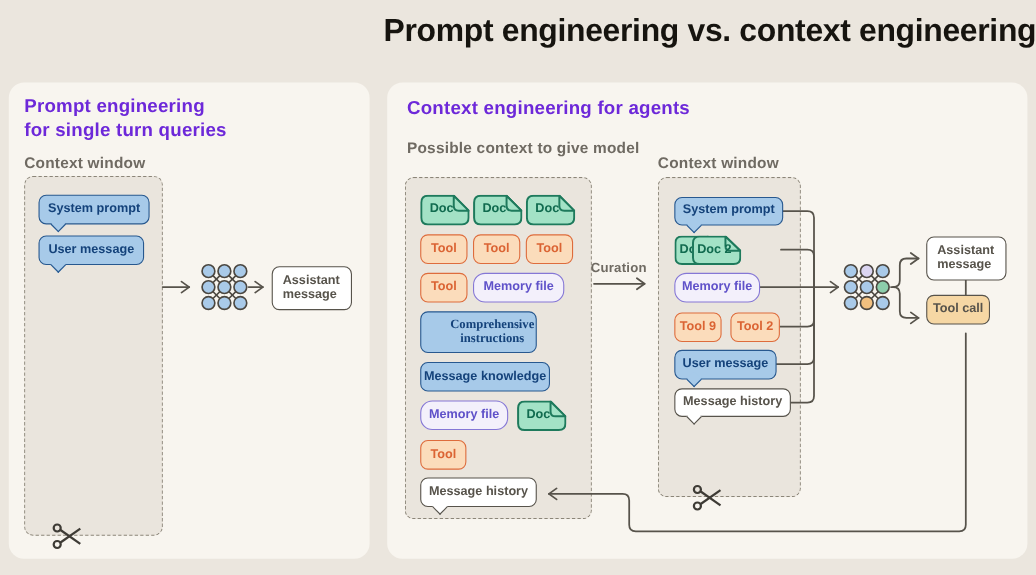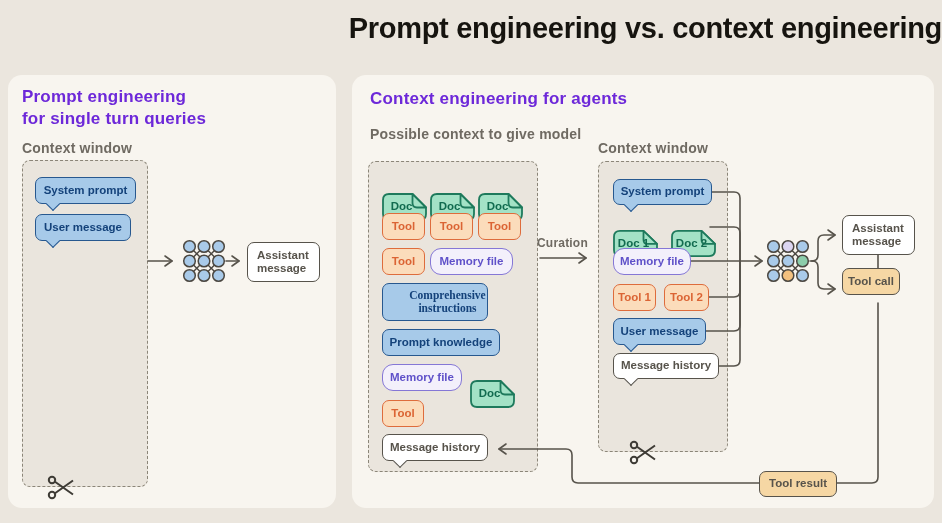--- a/index.html
+++ b/index.html
@@ -24,21 +24,21 @@
   .c-blue   { background:#A7CAE9; border-color:#27588F; color:#14427A; }
   .c-orange { background:#FBDCBB; border-color:#DE6C3C; color:#DB6434; }
   .c-lav    { background:#F3F0FB; border-color:#8577D6; color:#5F51C9;border-radius:11px; }
   .c-white  { background:#FFFFFF; border-color:#57534B; color:#57534B; }
   .c-tan    { background:#F6D7A4; border-color:#57534B; color:#57534B; }
   .bubble::after { content:""; position:absolute; left:12px; bottom:-6px;
           width:9px; height:9px; transform:rotate(45deg); background:inherit;
           border-right:inherit; border-bottom:inherit; }
   .two-line { justify-content:flex-start; text-align:center; padding-left:25px;font-family:Liberation Serif, serif; }
   .out-box  { justify-content:flex-start; text-align:left; padding-left:9px; }
-  .doc { border:none; background:transparent; border-radius:0;margin-top:16px; }
+  .doc { border:none; background:transparent; border-radius:0; }
   .doc .shape { position:absolute; left:0; top:0; width:100%; height:100%; }
   .doc span { position:relative; z-index:1; padding-right:6px; color:#116B4F; }
 </style>
 </head>
 <body>
 
 <div class="page">
 
   <svg width="0" height="0" style="position:absolute" aria-hidden="true">
     <defs>
@@ -194,47 +194,46 @@
         <use href="#doc-shape"></use>
       </svg>
       <span>Doc</span>
     </div>
   <div class="chip c-orange" style="left:382px;top:213px;width:43px;height:27px">Tool</div>
   <div class="chip c-orange" style="left:430px;top:213px;width:43px;height:27px">Tool</div>
   <div class="chip c-orange" style="left:478px;top:213px;width:43px;height:27px">Tool</div>
   <div class="chip c-orange" style="left:382px;top:248px;width:43px;height:27px">Tool</div>
   <div class="chip c-lav" style="left:430px;top:248px;width:83px;height:27px">Memory file</div>
   <div class="chip c-blue two-line" style="left:382px;top:283px;width:106px;height:38px">Comprehensive instructions</div>
-  <div class="chip c-blue" style="left:382px;top:329px;width:118px;height:27px">Prompt knowledge</div>
+  <div class="chip c-blue" style="left:382px;top:329px;width:118px;height:27px">Message knowledge</div>
   <div class="chip c-lav" style="left:382px;top:364px;width:80px;height:27px">Memory file</div>
   <div class="chip doc" style="left:470px;top:364px;width:45px;height:28px">
       <svg class="shape" preserveAspectRatio="none" viewBox="0 0 45 28">
         <use href="#doc-shape"></use>
       </svg>
       <span>Doc</span>
     </div>
   <div class="chip c-orange" style="left:382px;top:400px;width:42px;height:27px">Tool</div>
   <div class="chip c-white bubble" style="left:382px;top:434px;width:106px;height:27px">Message history</div>
 
   <div class="chip c-blue bubble" style="left:613px;top:179px;width:99px;height:26px">System prompt</div>
   <div class="chip doc" style="left:613px;top:214px;width:45px;height:27px">
       <svg class="shape" preserveAspectRatio="none" viewBox="0 0 45 28">
         <use href="#doc-shape"></use>
       </svg>
       <span style="padding-right:4px">Doc 1</span>
     </div>
-  <div class="chip doc" style="left:671px;top:214px;width:45px;height:27px">
+  <div class="chip doc" style="left:629px;top:214px;width:45px;height:27px">
       <svg class="shape" preserveAspectRatio="none" viewBox="0 0 45 28">
         <use href="#doc-shape"></use>
       </svg>
       <span style="padding-right:4px">Doc 2</span>
     </div>
   <div class="chip c-lav" style="left:613px;top:248px;width:78px;height:27px">Memory file</div>
-  <div class="chip c-orange" style="left:613px;top:284px;width:43px;height:27px">Tool 1</div>
+  <div class="chip c-orange" style="left:613px;top:284px;width:43px;height:27px">Tool 9</div>
   <div class="chip c-orange" style="left:664px;top:284px;width:45px;height:27px">Tool 2</div>
   <div class="chip c-blue bubble" style="left:613px;top:318px;width:93px;height:27px">User message</div>
   <div class="chip c-white bubble" style="left:613px;top:353px;width:106px;height:26px">Message history</div>
 
   <div class="chip c-white out-box" style="left:842px;top:215px;width:73px;height:40px">Assistant message</div>
   <div class="chip c-tan" style="left:842px;top:268px;width:58px;height:27px">Tool call</div>
-  <div class="chip c-tan" style="left:759px;top:471px;width:78px;height:26px">Tool result</div>
 
 </div>
 
 </body></html>

